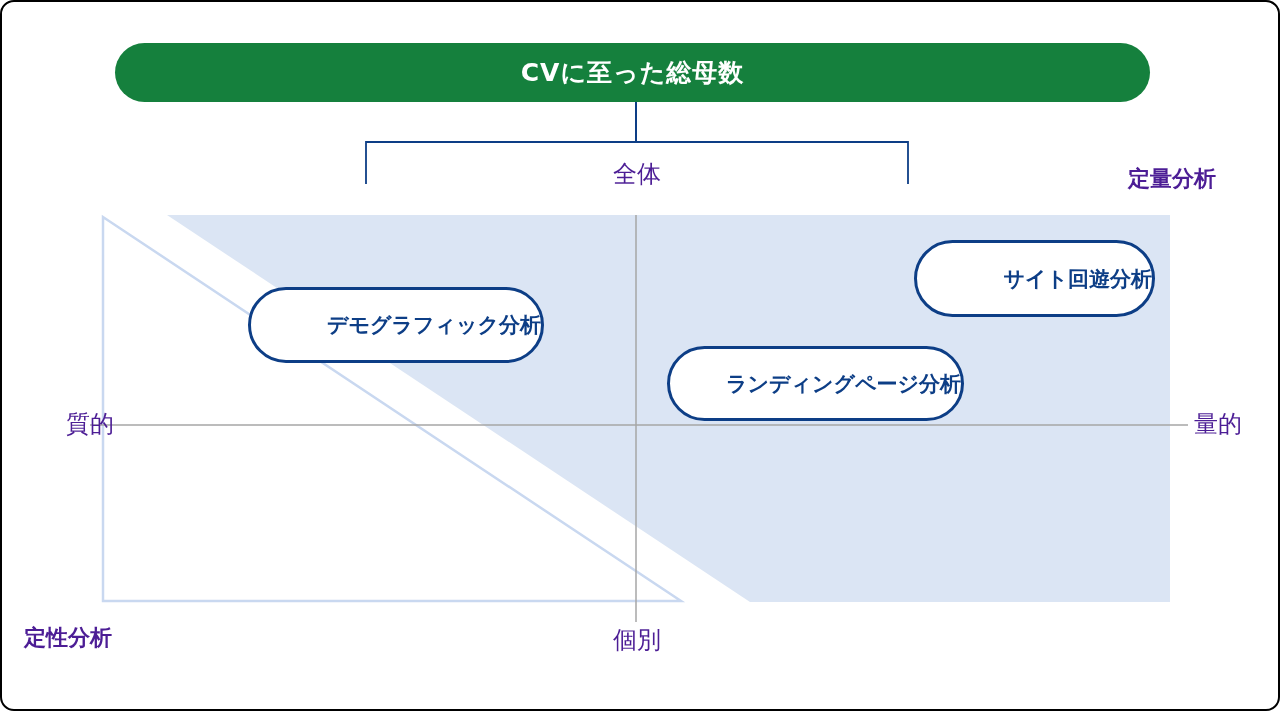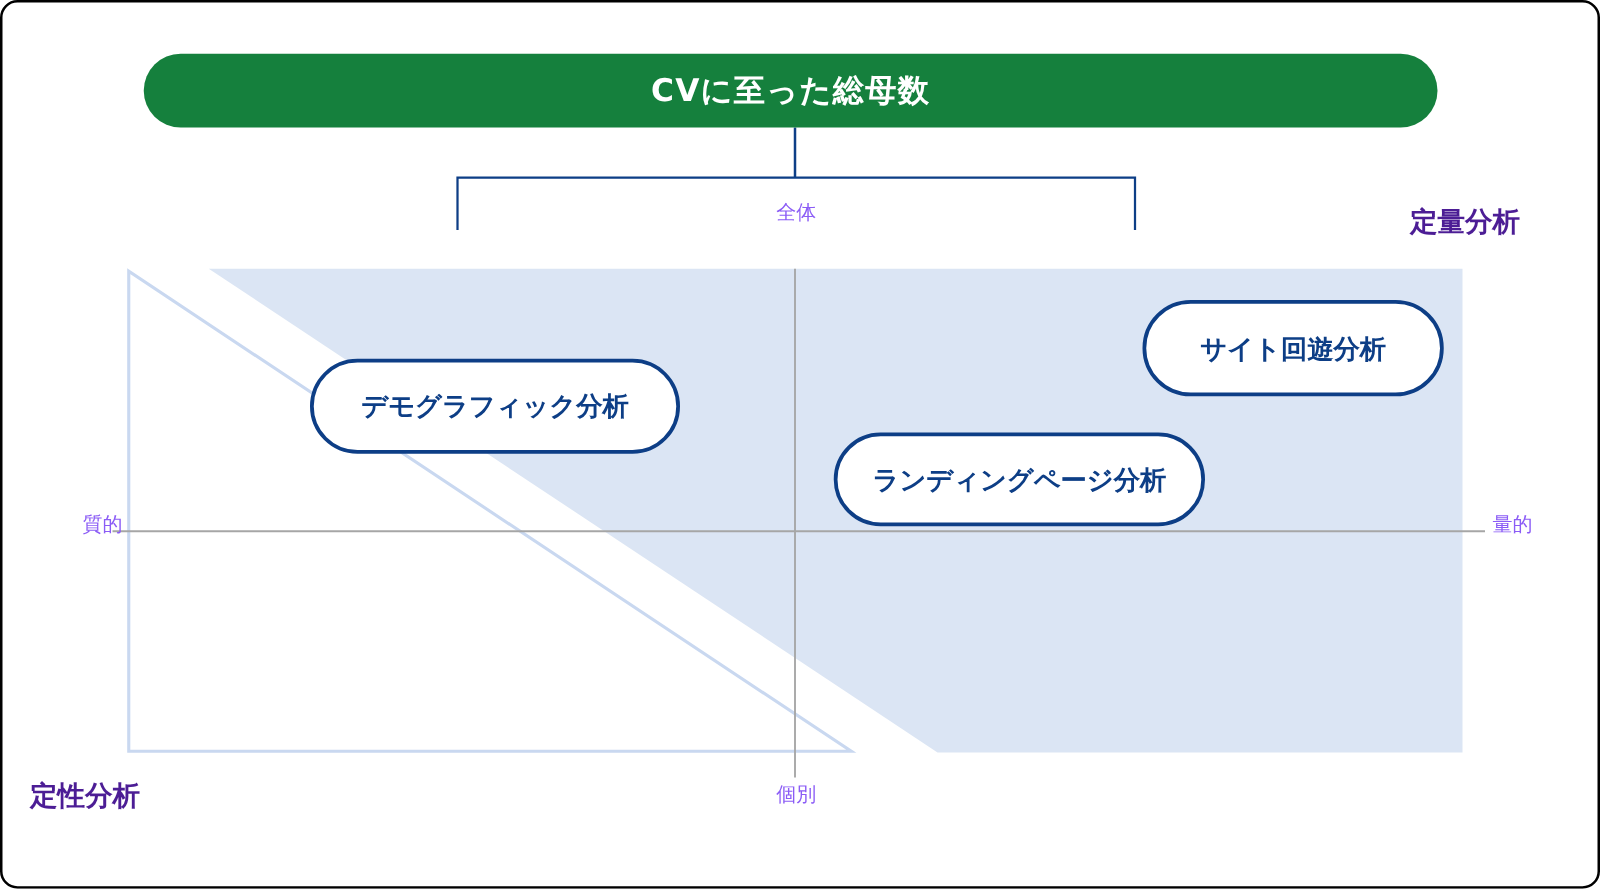--- a/index.html
+++ b/index.html
@@ -9,28 +9,28 @@
   }
   .shapes{position:absolute;left:0;top:0;width:1280px;height:711px;}
   .banner{
     position:absolute;left:113px;top:41px;width:1035px;height:59px;
     background:#15803d;border-radius:30px;
     display:flex;align-items:center;justify-content:center;
     color:#fff;font-size:25px;font-weight:bold;letter-spacing:1px;
   }
   .pill{
     position:absolute;background:#fff;border:3px solid #0d3e86;border-radius:42px;
-    display:flex;align-items:center;justify-content:center;
+    display:flex;align-items:center;justify-content:flex-end;
     color:#0d3e86;font-size:21px;font-weight:bold;box-sizing:border-box;
   }
   .pill-demographic{left:246px;top:285px;width:296px;height:76px;}
   .pill-site{left:912px;top:238px;width:241px;height:77px;}
   .pill-landing{left:665px;top:344px;width:297px;height:75px;}
   .pill-user{left:738px;top:480px;width:290px;height:78px;}
-  .lbl{position:absolute;color:#8b5cf6;font-size:16px;line-height:1.2;}
+  .lbl{position:absolute;color:#4c1d95;font-size:24px;line-height:1.2;}
   .lbl-center{width:120px;text-align:center;}
   .lbl-navy{color:#4c1d95;font-weight:bold;font-size:22px;}
   .lbl-zentai{left:575px;top:158px;}
   .lbl-kobetsu{left:575px;top:624px;}
   .lbl-shitsuteki{left:24px;top:408px;margin-left:40px;}
   .lbl-ryoteki{left:1192px;top:408px;text-align:center;}
   .lbl-teiryo{left:1126px;top:164px;}
   .lbl-teisei{left:22px;top:623px;}
 </style>
 </head>

